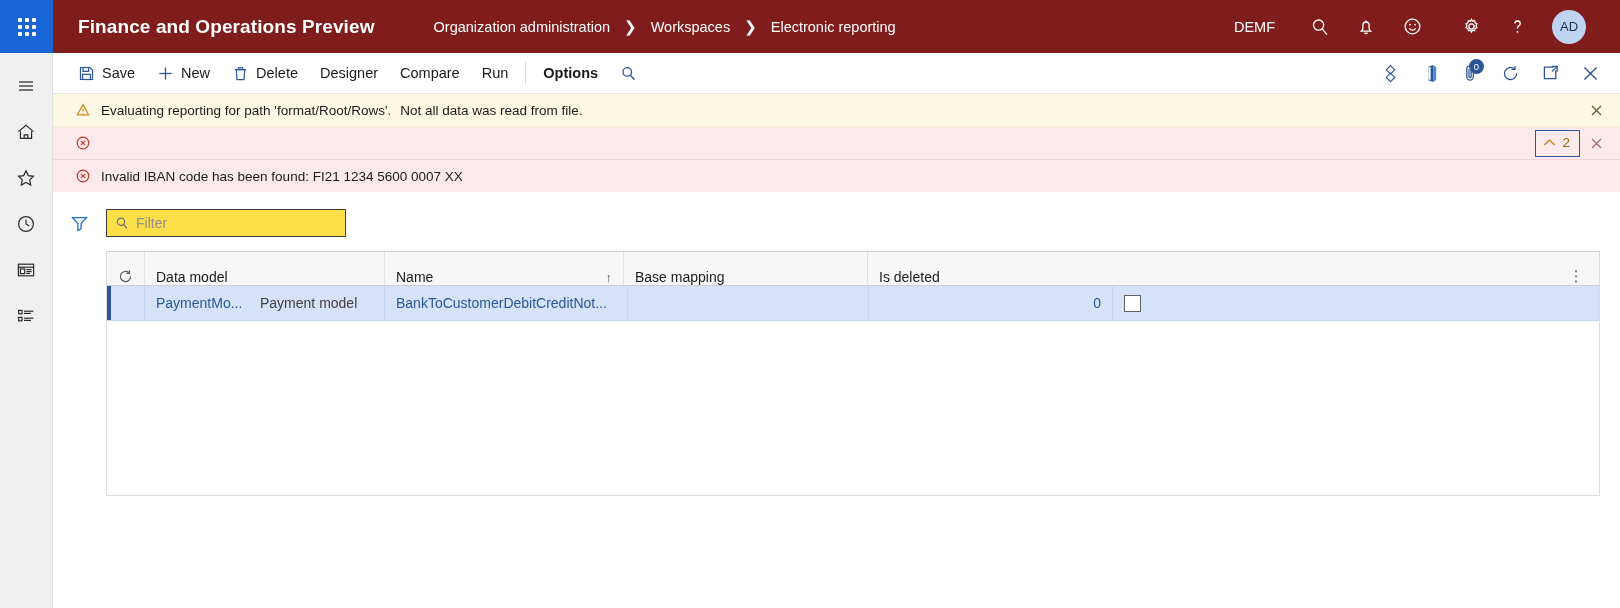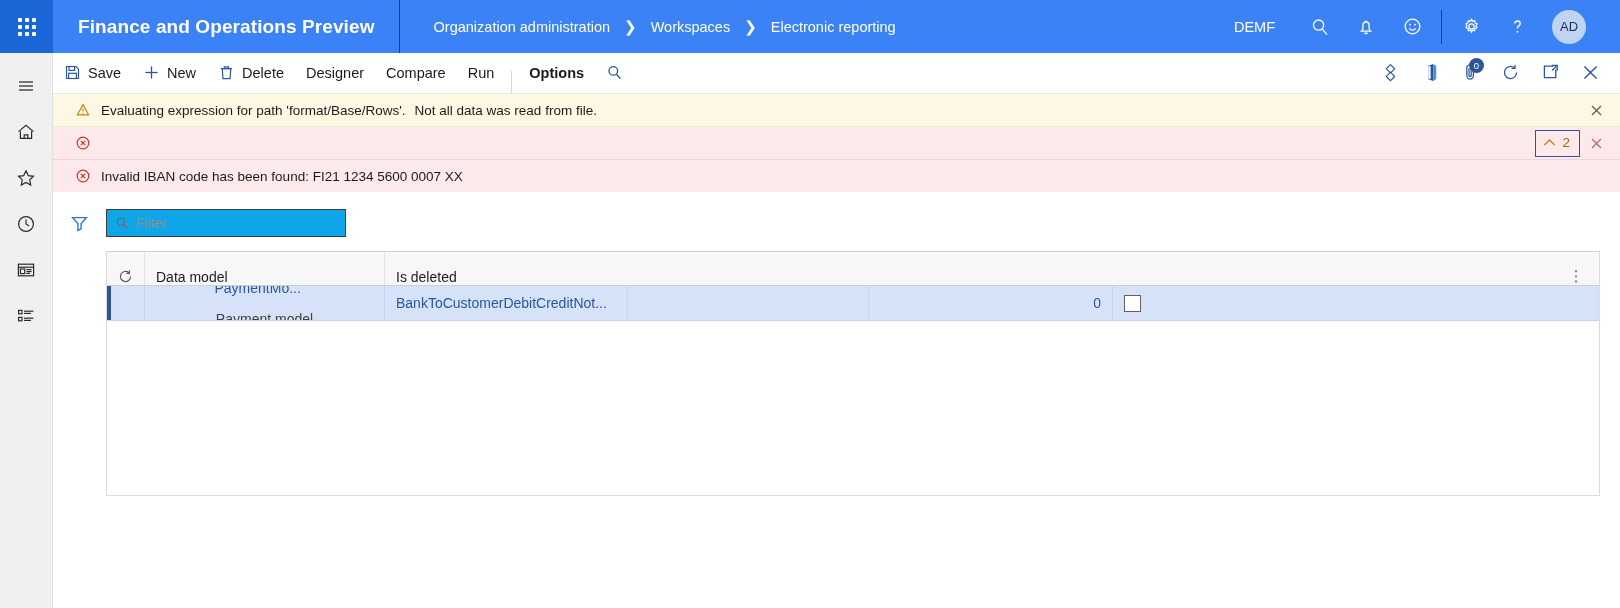--- a/index.html
+++ b/index.html
@@ -7,21 +7,21 @@
   html, body {
     width: 1620px; height: 608px;
     font-family: "Liberation Sans", sans-serif;
     background: #ffffff;
     overflow: hidden;
   }
 
   
   .topbar {
     height: 53px; width: 100%;
-    background: #3b82f6;
+    background: #7f1d1d;
     display: flex; align-items: center;
     position: relative;
   }
   .waffle {
     width: 53px; height: 53px; background: #1a66d6;
     display: flex; align-items: center; justify-content: center;
     flex: 0 0 53px;
   }
   .waffle-grid {
     display: grid; grid-template-columns: repeat(3, 4px);
@@ -74,22 +74,22 @@
   .nav-ico {
     width: 53px; height: 46px; display: flex; align-items: center;
     justify-content: center; color: #2b2b2b;
   }
 
   
   .main { flex: 1; display: flex; flex-direction: column; min-width: 0; background: #fff; }
 
   
   .cmdbar {
-    height: 41px; display: flex; align-items: flex-end;
-    border-bottom: 1px solid #e8e8e8;
+    height: 41px; display: flex; align-items: center;
+    padding-left: 14px; border-bottom: 1px solid #e8e8e8;
     background: #ffffff;
   }
   .cmd {
     display: flex; align-items: center; gap: 7px;
     padding: 0 11px; height: 41px; font-size: 14.5px; color: #1b1b1b;
     white-space: nowrap; cursor: default;
   }
   .cmd.bold { font-weight: bold; }
   .cmd .gl { color: #2b579a; display: flex; align-items: center; }
   .cmd-sep { width: 1px; height: 22px; background: #d8d8d8; margin: 0 6px; }
@@ -147,21 +147,21 @@
   }
   .caption-part { white-space: nowrap; }
   .caption-pipe { color: #9a9a9a; padding: 0 11px; }
   .caption-sub { color: #333; }
   .view-row { display: flex; align-items: flex-end; gap: 8px; margin-top: 6px; }
   .view-title { font-size: 27px; color: #1b1b1b; font-weight: normal; letter-spacing: -.2px; }
   .view-chev { color: #333; padding-bottom: 7px; display: flex; }
 
   .filter-box {
     margin-top: 17px; width: 240px; height: 28px;
-    border: 1px solid #3b3b3b; background: #0ea5e9;
+    border: 1px solid #3b3b3b; background: #fde047;
     display: flex; align-items: center; padding: 0 8px; gap: 7px;
   }
   .filter-box .fi { color: #6d6d6d; display: flex; }
   .filter-box input {
     border: 0; outline: none; font-size: 14px; color: #333;
     font-family: "Liberation Sans", sans-serif; width: 100%; background: transparent;
   }
   .filter-box input::placeholder { color: #8f8f8f; }
 
   
@@ -192,21 +192,21 @@
   }
   .row-marker { width: 4px; background: #2b579a; flex: 0 0 4px; }
   .gc {
     display: flex; align-items: center; font-size: 14px; color: #1b1b1b;
     border-right: 1px solid #c8d5ef; padding: 0 11px; overflow: hidden;
     white-space: nowrap;
   }
   .gc.link { color: #2b579a; }
   .gc.num { justify-content: flex-end; color: #2b579a; }
   .gc.last { border-right: 0; }
-  .cell-split { display: flex; align-items: center; gap: 15px; width: 100%; overflow: hidden; flex-direction: column; }
+  .cell-split { display: flex; align-items: center; gap: 4px; width: 100%; overflow: hidden; }
   .cell-split .a { color: #2b579a; width: 100px; overflow: hidden; text-overflow: ellipsis; white-space: nowrap; }
   .cell-split .b { color: #404040; }
   .chk {
     width: 17px; height: 17px; border: 1.5px solid #616161; background: #fff;
   }
   .grid-body-fill { flex: 1; background: #fff; }
 </style>
 </head>
 <body>
 
@@ -423,21 +423,21 @@
 
     <div class="msgbar warn">
       <span class="msg-ico">
         <svg width="16" height="16" viewBox="0 0 16 16" fill="none" stroke="#c8861c" stroke-width="1.2">
           <path d="M8 2.6l5.6 10.2H2.4z"></path>
           <line x1="8" y1="6.4" x2="8" y2="9.6"></line>
           <circle cx="8" cy="11.3" r=".6" fill="#c8861c" stroke="none"></circle>
         </svg>
       </span>
       <span class="msg-txt">
-        <span>Evaluating expression for path 'format/Base/Rows'.</span><span class="gap"></span><span>Not all data was read from file.</span>
+        <span>Evaluating reporting for path 'format/Root/Rows'.</span><span class="gap"></span><span>Not all data was read from file.</span>
       </span>
       <span class="msg-actions">
         <span class="close-x">
           <svg width="15" height="15" viewBox="0 0 15 15" stroke="currentColor" stroke-width="1.3">
             <line x1="3" y1="3" x2="12" y2="12"></line>
               <line x1="12" y1="3" x2="3" y2="12"></line>
           </svg>
         </span>
       </span>
     </div>
@@ -505,20 +505,27 @@
           <div class="grid-head">
             <div class="gh refresh" style="width:38px;flex:0 0 38px;">
               <svg width="17" height="17" viewBox="0 0 17 17" fill="none" stroke="currentColor" stroke-width="1.2">
                 <path d="M13.6 8.5a5.1 5.1 0 1 1-1.8-3.9"></path>
                   <path d="M12.4 2.3v3h-3"></path>
               </svg>
             </div>
             <div class="gh" style="width:240px;flex:0 0 240px;">
               <span>Data model</span>
             </div>
+            <div class="gh" style="width:239px;flex:0 0 239px;">
+              <span>Name</span>
+              <span class="sort">↑</span>
+            </div>
+            <div class="gh" style="width:244px;flex:0 0 244px;">
+              <span>Base mapping</span>
+            </div>
             <div class="gh last" style="flex:1;">
               <span>Is deleted</span>
               <span class="gh-ellipsis" style="margin-left:auto;">⋮</span>
             </div>
           </div>
 
           <div class="grid-row">
             <div class="row-marker"></div>
             <div class="gc" style="width:34px;flex:0 0 34px;"></div>
             <div class="gc" style="width:240px;flex:0 0 240px;">

